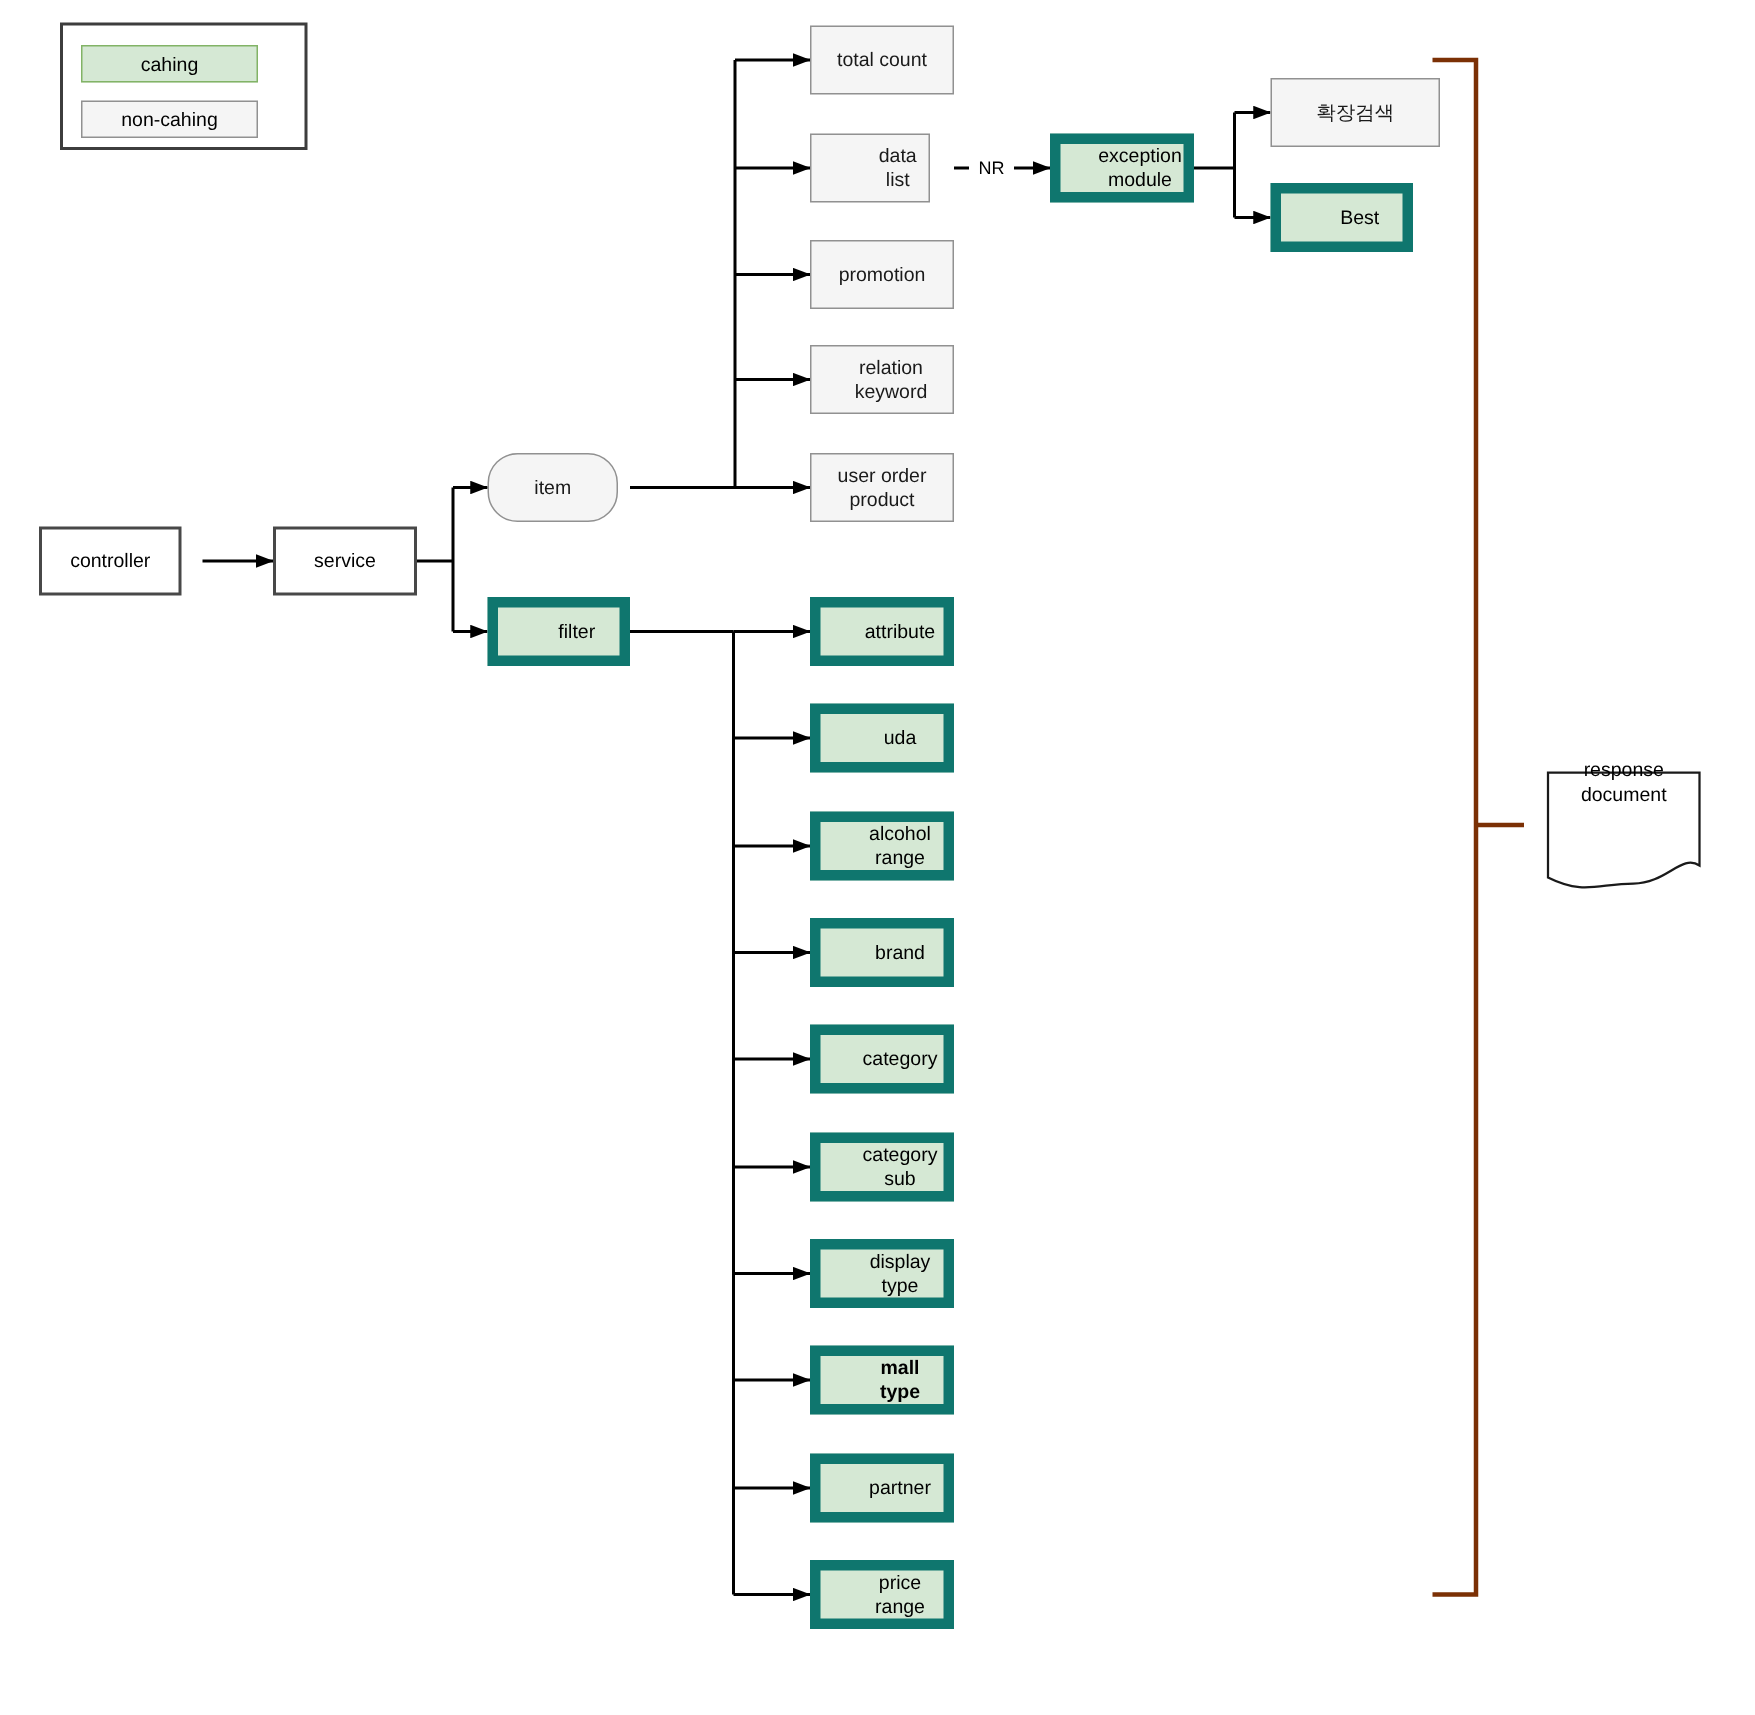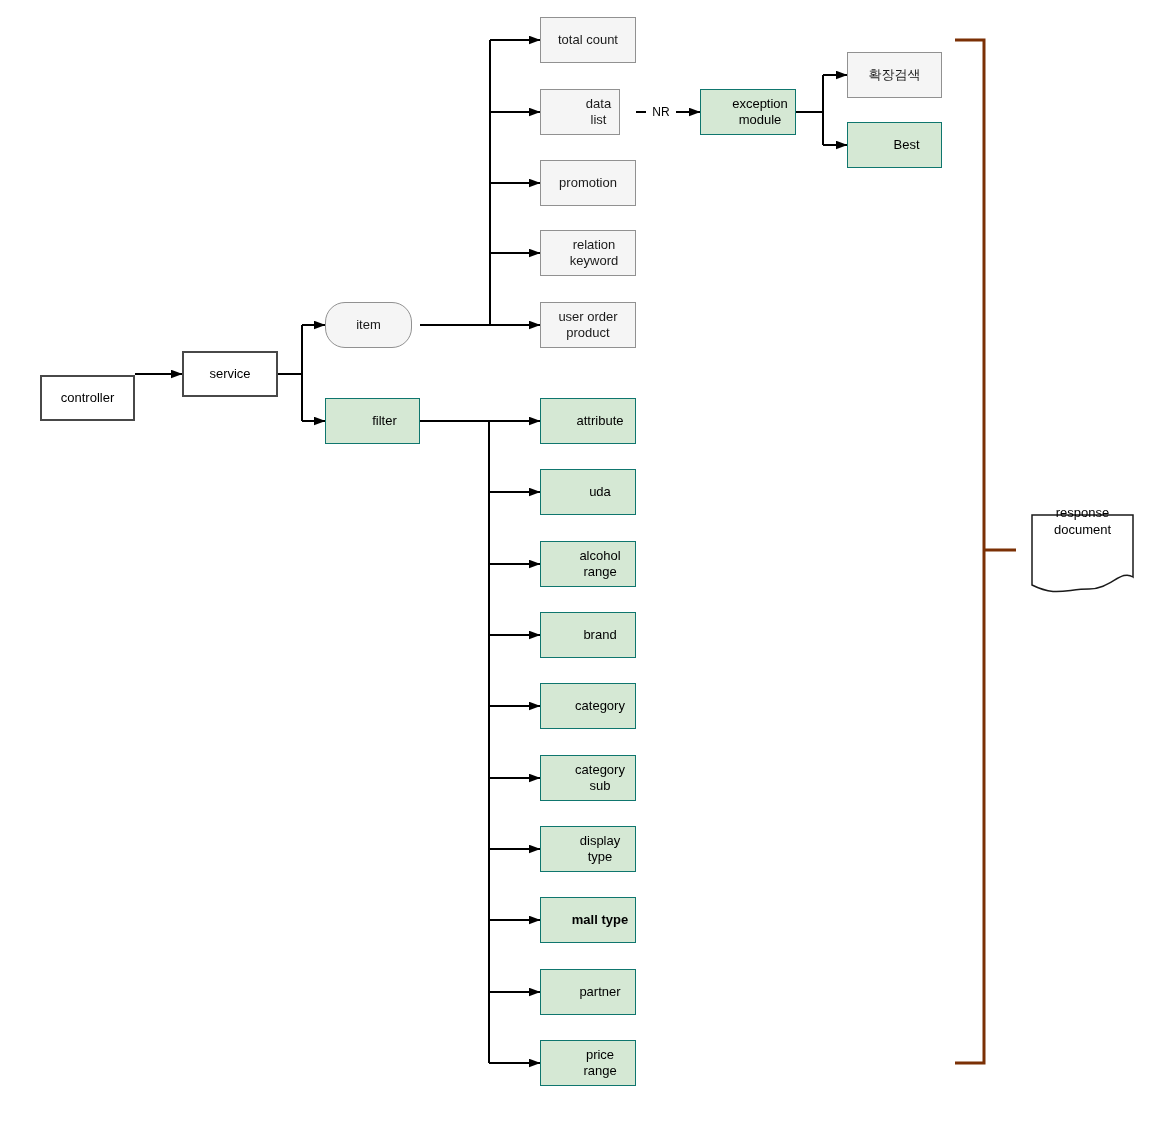--- a/index.html
+++ b/index.html
@@ -13,46 +13,46 @@
   }
   .edges{position:absolute;left:0;top:0;width:1170px;height:1143px;}
 
   .node{
     position:absolute;
     display:flex;align-items:center;justify-content:center;
     text-align:center;line-height:1.25;
     box-sizing:border-box;padding:2px 4px;
     background:#ffffff;border:1px solid #4a4a4a;
   }
-  .node.cached{background:#d5e8d4;border:1px solid #0f766e;padding-left:28px;}
+  .node.cached{background:#d5e8d4;border:7px solid #0f766e;padding-left:28px;}
   .node.noncached{background:#f5f5f5;border:1px solid #919191;color:#1a1a1a;}
   .node.plain{background:#ffffff;border:2px solid #484848;}
 
   
   .legend{position:absolute;left:40px;top:15px;width:165px;height:85px;
     border:2px solid #3d3d3d;background:#fff;box-sizing:border-box;}
   .legend .swatch{position:absolute;left:12px;width:118px;height:25px;
     display:flex;align-items:center;justify-content:center;box-sizing:border-box;}
   .legend .swatch.cached{top:13px;background:#d5e8d4;border:1px solid #82b366;}
   .legend .swatch.noncached{top:50px;background:#f5f5f5;border:1px solid #919191;}
 
   
-  #n-controller{left:40px;top:351px;width:95px;height:46px;margin-top:24px;}
+  #n-controller{left:26px;top:351px;width:95px;height:46px;}
   #n-service{left:182px;top:351px;width:96px;height:46px;}
   #n-item{left:325px;top:302px;width:87px;height:46px;border-radius:20px;}
   #n-filter{left:325px;top:398px;width:95px;height:46px;}
 
   #n-total-count{left:540px;top:17px;width:96px;height:46px;}
   #n-data-list{left:540px;top:89px;width:80px;height:46px;padding-left:41px;}
   #n-promotion{left:540px;top:160px;width:96px;height:46px;}
   #n-relation-keyword{left:540px;top:230px;width:96px;height:46px;padding-left:16px;}
   #n-user-order-product{left:540px;top:302px;width:96px;height:46px;}
 
   #n-exception-module{left:700px;top:89px;width:96px;height:46px;}
-  #n-expanded-search{left:847px;top:52px;width:95px;height:46px;}
+  #n-expanded-search{left:847px;top:52px;width:113px;height:46px;}
   #n-best{left:847px;top:122px;width:95px;height:46px;}
 
   #n-attribute{left:540px;top:398px;width:96px;height:46px;}
   #n-uda{left:540px;top:469px;width:96px;height:46px;}
   #n-alcohol-range{left:540px;top:541px;width:96px;height:46px;}
   #n-brand{left:540px;top:612px;width:96px;height:46px;}
   #n-category{left:540px;top:683px;width:96px;height:46px;}
   #n-category-sub{left:540px;top:755px;width:96px;height:46px;}
   #n-display-type{left:540px;top:826px;width:96px;height:46px;}
   #n-mall-type{left:540px;top:897px;width:96px;height:46px;font-weight:bold;}
@@ -112,20 +112,28 @@
     <path d="M489,920 H540" stroke="#000" stroke-width="2" fill="none" marker-end="url(#arrow)"></path>
     <path d="M489,992 H540" stroke="#000" stroke-width="2" fill="none" marker-end="url(#arrow)"></path>
     <path d="M489,1063 H540" stroke="#000" stroke-width="2" fill="none" marker-end="url(#arrow)"></path>
 
     <path d="M955,40 H984 V1063 H955" stroke="#7b3005" stroke-width="3" fill="none"></path>
     <path d="M985,550 H1016" stroke="#7b3005" stroke-width="3" fill="none"></path>
 
     <path d="M1032,515 H1133 V577 C1121,569 1111,589 1089,589 C1066,589 1056,597 1032,585 Z" stroke="#1a1a1a" stroke-width="1.5" fill="#ffffff"></path>
   </svg>
 
+  <div class="legend">
+    <div class="swatch cached">
+      <span>cahing</span>
+    </div>
+    <div class="swatch noncached">
+      <span>non-cahing</span>
+    </div>
+  </div>
 
   <div class="node plain" id="n-controller">controller</div>
   <div class="node plain" id="n-service">service</div>
   <div class="node noncached" id="n-item">item</div>
   <div class="node cached" id="n-filter">filter</div>
 
   <div class="node noncached" id="n-total-count">total count</div>
   <div class="node noncached" id="n-data-list">data list</div>
   <div class="node noncached" id="n-promotion">promotion</div>
   <div class="node noncached" id="n-relation-keyword">relation keyword</div>

